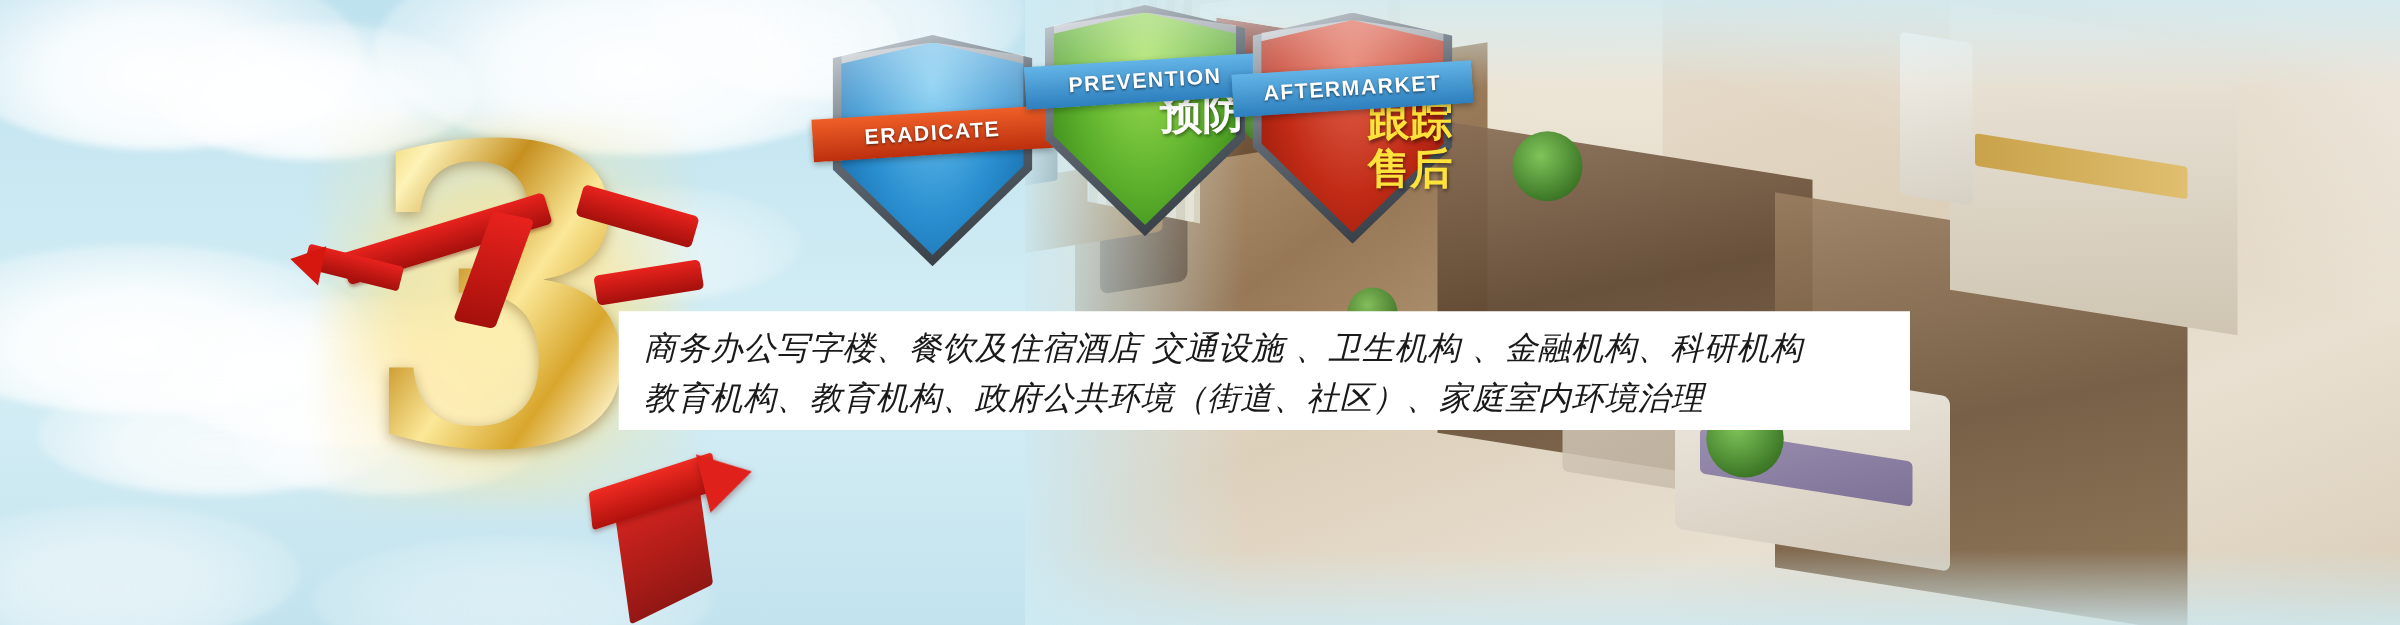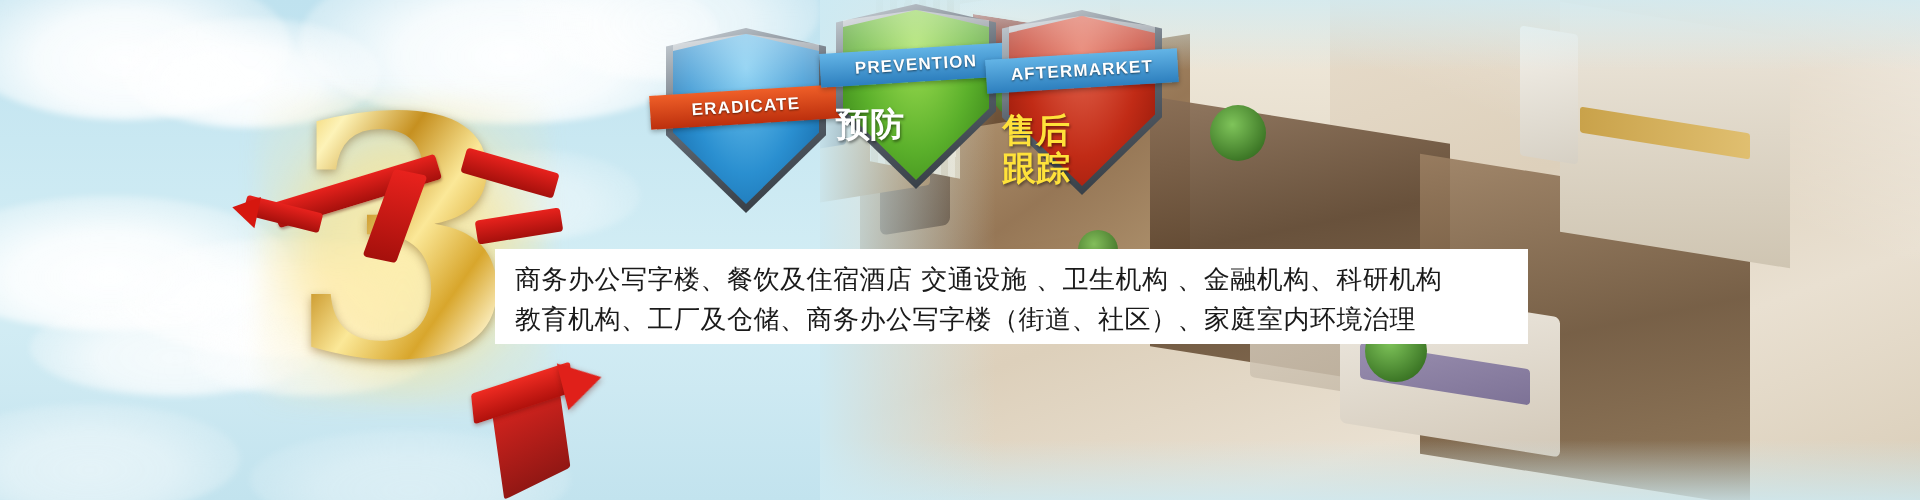--- a/index.html
+++ b/index.html
@@ -209,25 +209,24 @@
     display:flex; align-items:center; justify-content:center;
     color:#fff;
     font-size:17px; font-weight:700; letter-spacing:1.2px;
     text-shadow:0 1px 2px rgba(0,0,0,.55);
     transform:rotate(-3.5deg);
     box-shadow:0 2px 5px rgba(0,0,0,.3);
     white-space:nowrap;
   }
   .sh-cn {
     position:absolute; left:0; right:0;
-    text-align:left;
+    text-align:right;
     font-size:34px; font-weight:700; line-height:38px;
-    font-family:Liberation Mono, monospace;
+    font-family:Liberation Sans, sans-serif;
     text-shadow:1px 2px 3px rgba(0,0,0,.45);
-    margin-top:36px;
   }
 
   
   #shield-eradicate { left:16px; top:28px; }
   #shield-eradicate .sh-face { background:radial-gradient(ellipse at 50% 20%,#6fc5ef,#2a8fd0 55%,#1362a0); }
   #shield-eradicate .sh-banner { top:62px; background:linear-gradient(180deg,#ef5f28,#bc2f0d); }
   #shield-eradicate .sh-cn { top:86px; color:#ffffff; }
 
   
   #shield-prevention { left:186px; top:4px; }
@@ -248,20 +247,21 @@
     background:#ffffff;
     padding:10px 16px 0 20px;
   }
   .scope-line {
     font-family:"DejaVu Sans","Liberation Sans",sans-serif;
     font-size:26px;
     line-height:40px;
     color:#1a1a1a;
     letter-spacing:.5px;
     white-space:nowrap;
+    font-style:italic;
   }
 
   
   #headline {
     position:absolute; left:520px; top:348px;
     font-family:"DejaVu Sans","Liberation Sans",sans-serif;
     font-size:70px;
     font-weight:700;
     line-height:78px;
     letter-spacing:2px;
@@ -358,27 +358,27 @@
         <div>预防</div>
       </div>
       <div class="sh-banner">PREVENTION</div>
     </div>
 
     <div class="shield" id="shield-aftermarket">
       <div class="sh-rim"></div>
       <div class="sh-face"></div>
       <div class="sh-gloss"></div>
       <div class="sh-cn">
+        <div>跟踪</div>
         <div>售后</div>
-        <div>跟踪</div>
       </div>
       <div class="sh-banner">AFTERMARKET</div>
     </div>
 
   </div>
 
   <div id="scope-panel">
     <div class="scope-line">商务办公写字楼、餐饮及住宿酒店 交通设施 、卫生机构 、金融机构、科研机构</div>
-    <div class="scope-line">教育机构、工厂及仓储、商务办公写字楼（街道、社区）、家庭室内环境治理</div>
+    <div class="scope-line">教育机构、教育机构、政府公共环境（街道、社区）、家庭室内环境治理</div>
   </div>
 
 
 </div>
 
 </body></html>

